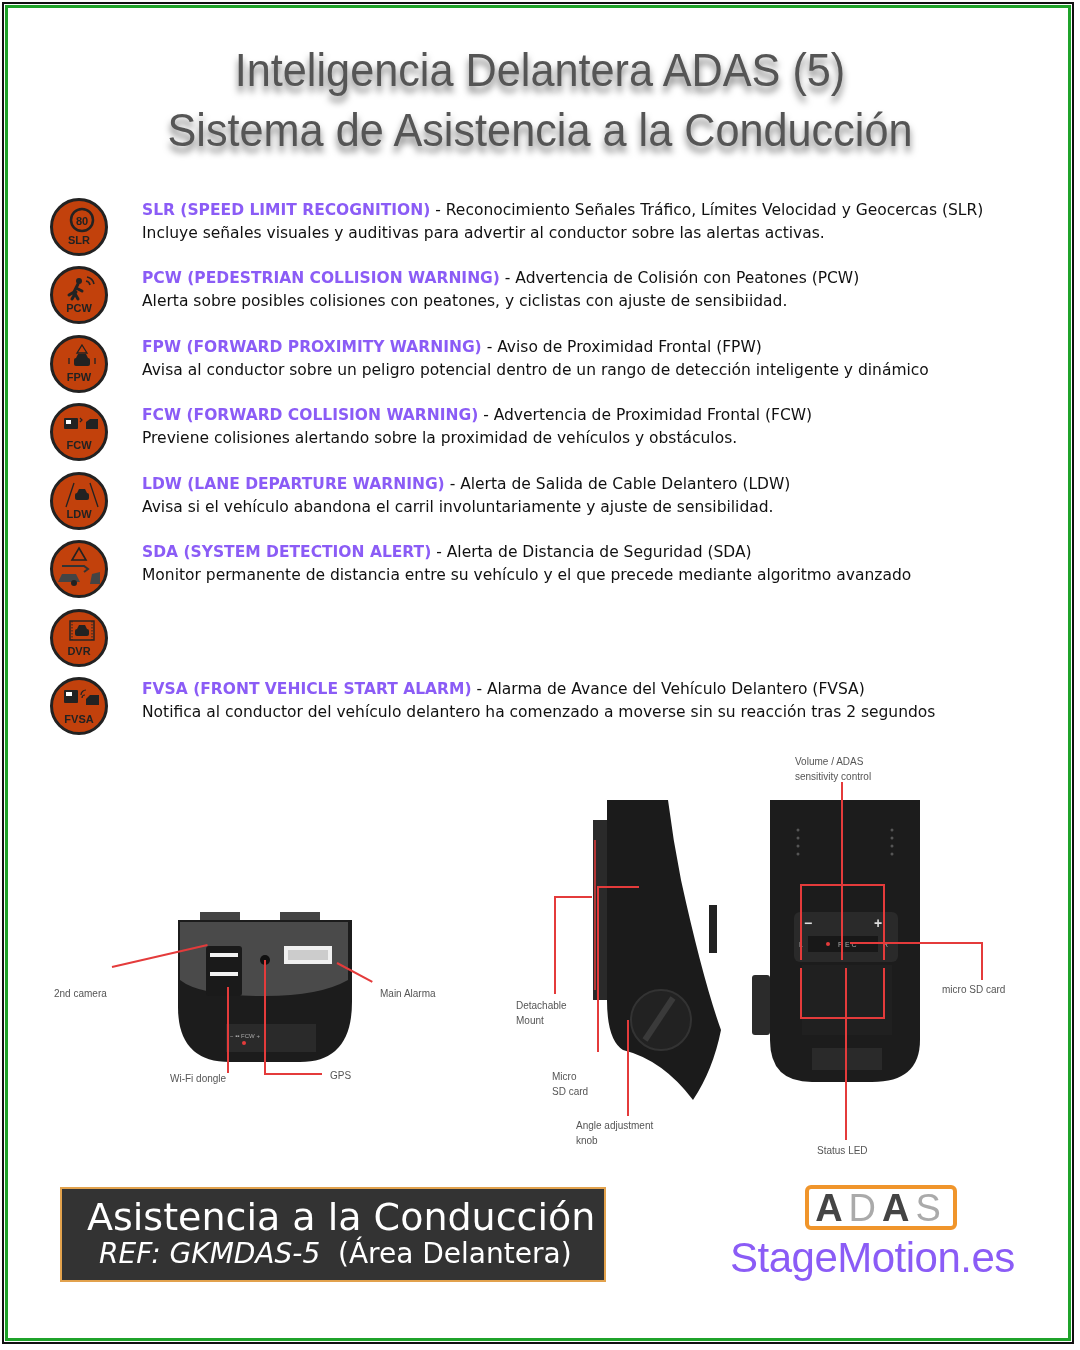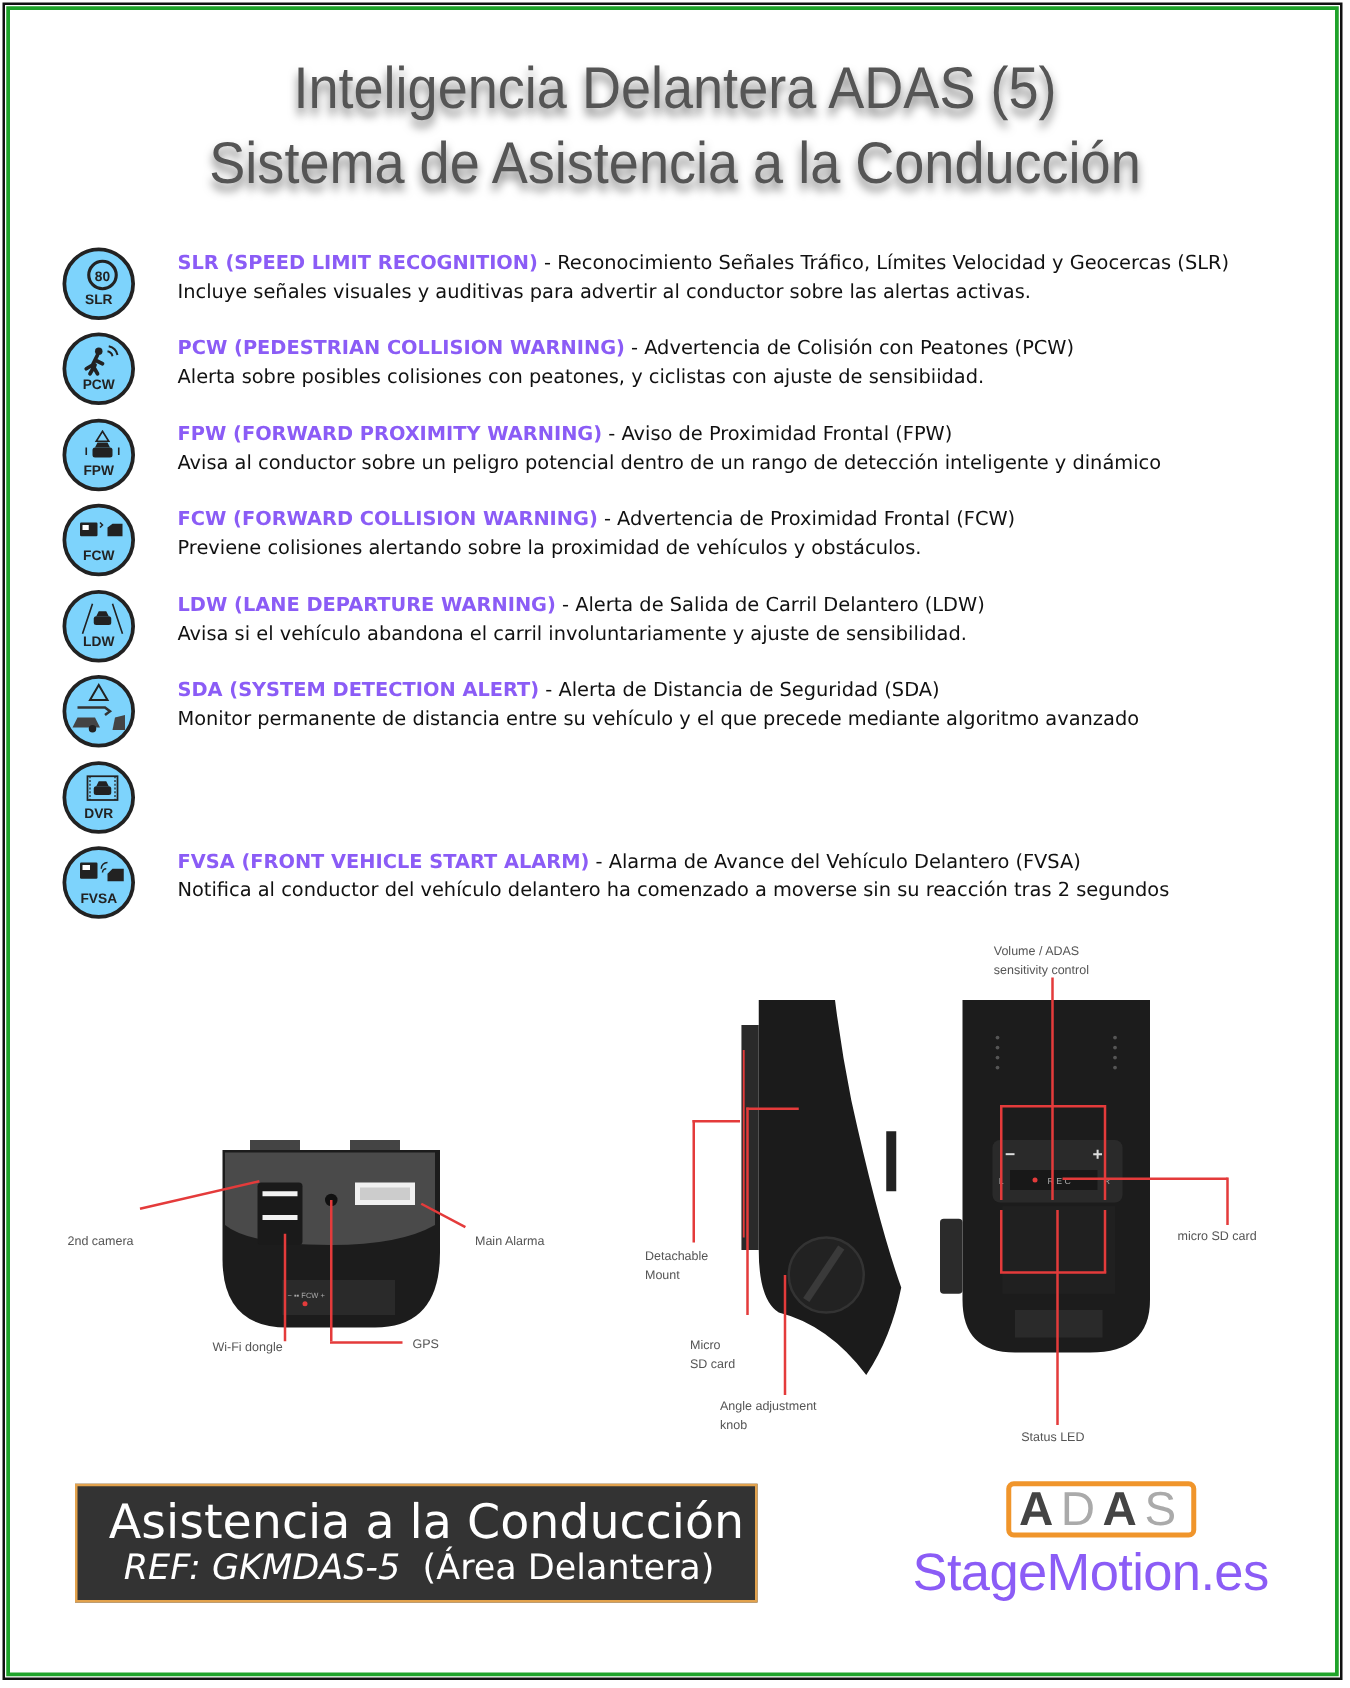--- a/index.html
+++ b/index.html
@@ -5,21 +5,21 @@
   html, body { margin: 0; padding: 0; background: #fff; }
   body { width: 1080px; height: 1350px; position: relative; overflow: hidden; font-family: "DejaVu Sans", sans-serif; }
   .outer { position: absolute; left: 2px; top: 2px; width: 1072px; height: 1342px; border: 2px solid #111; box-sizing: border-box; }
   .inner { position: absolute; left: 5px; top: 5px; width: 1066px; height: 1336px; border: 3px solid #1fa32a; box-sizing: border-box; }
 
   .title { position: absolute; left: 0; width: 1080px; text-align: center; color: #555; font-family: "Liberation Sans", sans-serif; font-weight: normal; text-shadow: 0 6px 8px rgba(0,0,0,0.55); letter-spacing: 0px; }
   .title.l1 { top: 42px; font-size: 47px; transform: scaleX(0.92); }
   .title.l2 { top: 102px; font-size: 47px; transform: scaleX(0.92); }
 
   .feature { position: absolute; left: 48px; width: 1010px; height: 62px; }
-  .ficon { position: absolute; left: 2px; top: 0; width: 58px; height: 58px; border: 3px solid #222; border-radius: 50%; box-sizing: border-box; background: #7dd3fc; }
+  .ficon { position: absolute; left: 2px; top: 0; width: 58px; height: 58px; border: 3px solid #222; border-radius: 50%; box-sizing: border-box; background: #c2410c; }
   .ficon .lbl { position: absolute; left: 0; right: 0; bottom: 7px; text-align: center; font-family: "Liberation Sans", sans-serif; font-size: 11px; font-weight: bold; color: #222; }
   .ficon svg { position: absolute; left: 11px; top: 6px; }
   .ftext { position: absolute; left: 94px; top: 1px; font-family: "DejaVu Sans", sans-serif; font-size: 15.5px; color: #111; line-height: 23px; white-space: nowrap; }
   .fname { color: #8b5cf6; font-weight: bold; }
 
   .photo { position: absolute; }
   .cap { position: absolute; font-family: "Liberation Sans", sans-serif; font-size: 10px; color: #555; line-height: 15px; }
   .rl { position: absolute; background: #e43b3b; }
 
   .refbox { position: absolute; left: 60px; top: 1187px; width: 546px; height: 95px; background: #333; border: 2px solid #e2a24d; box-sizing: border-box; color: #fff; }
@@ -105,21 +105,21 @@
 <div class="feature" style="top:472px;">
   <div class="ficon">
     <svg width="36" height="30" viewBox="0 0 36 30">
         <path d="M10 2 L2 26 M26 2 L34 26" stroke="#222" stroke-width="1.3"></path>
         <rect x="11" y="12" width="14" height="7" rx="2" fill="#222"></rect>
         <path d="M13 12 L15 8 L21 8 L23 12" fill="#222"></path>
       </svg>
     <span class="lbl">LDW</span>
   </div>
   <div class="ftext">
-    <span class="fname">LDW (LANE DEPARTURE WARNING)</span><span> - Alerta de Salida de Carril Delantero (LDW)</span><br>
+    <span class="fname">LDW (LANE DEPARTURE WARNING)</span><span> - Alerta de Salida de Cable Delantero (LDW)</span><br>
     <span>Avisa si el vehículo abandona el carril involuntariamente y ajuste de sensibilidad.</span>
   </div>
 </div>
 
 <div class="feature" style="top:540px;">
   <div class="ficon">
     <svg width="46" height="46" viewBox="0 0 46 46" style="left:3px;top:3px;">
         <path d="M23 2 L30 14 L16 14 Z" fill="none" stroke="#222" stroke-width="1.6"></path>
         <path d="M6 20 H28 l4 3 l-4 3" fill="none" stroke="#333" stroke-width="2"></path>
         <path d="M2 36 L6 28 L20 28 L24 36 Z" fill="#444"></path>

